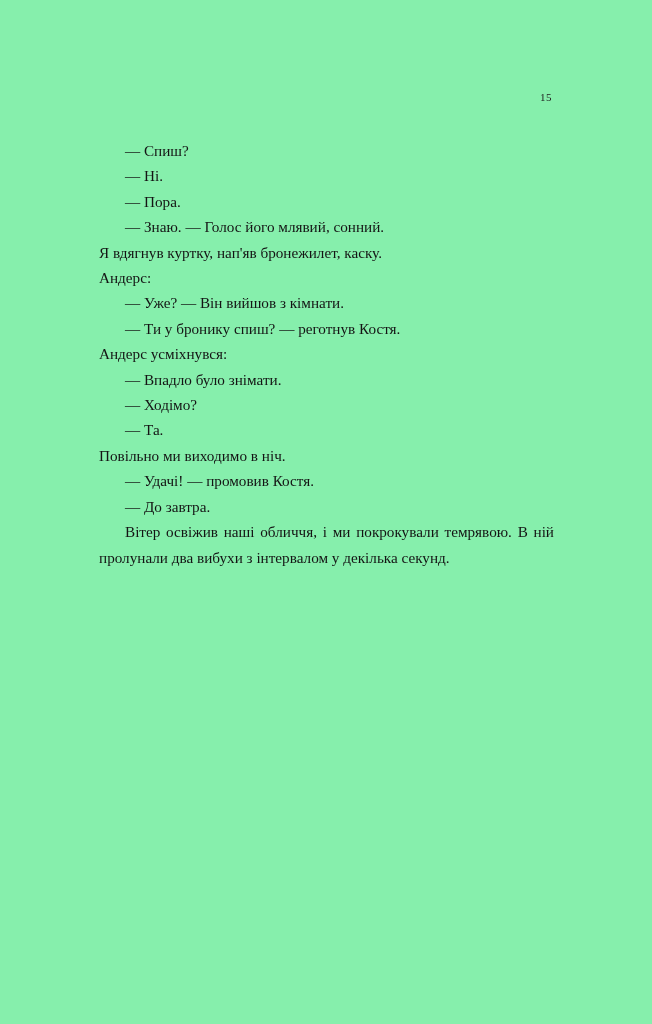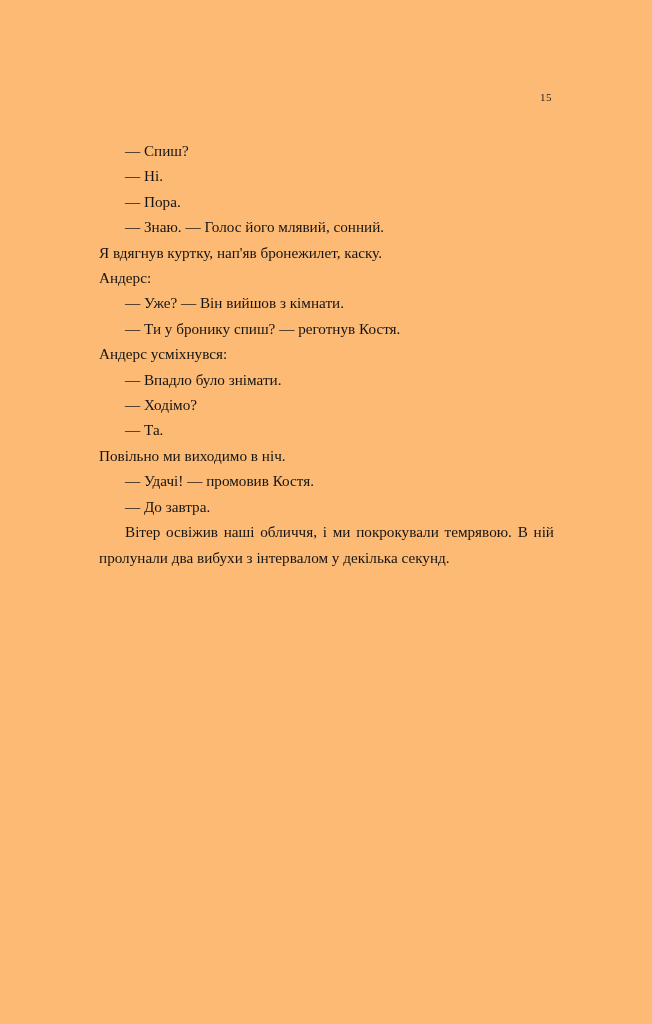--- a/index.html
+++ b/index.html
@@ -10,21 +10,21 @@
   body {
     width: 652px;
     height: 1024px;
     overflow: hidden;
     font-family: "Liberation Serif", serif;
   }
   .page {
     position: relative;
     width: 652px;
     height: 1024px;
-    background: #fdba74;
+    background: #86efac;
   }
   .page-number {
     position: absolute;
     top: 91px;
     right: 100px;
     font-family: "Liberation Serif", serif;
     font-size: 11px;
     color: #1f1f1f;
     letter-spacing: 0.5px;
   }

